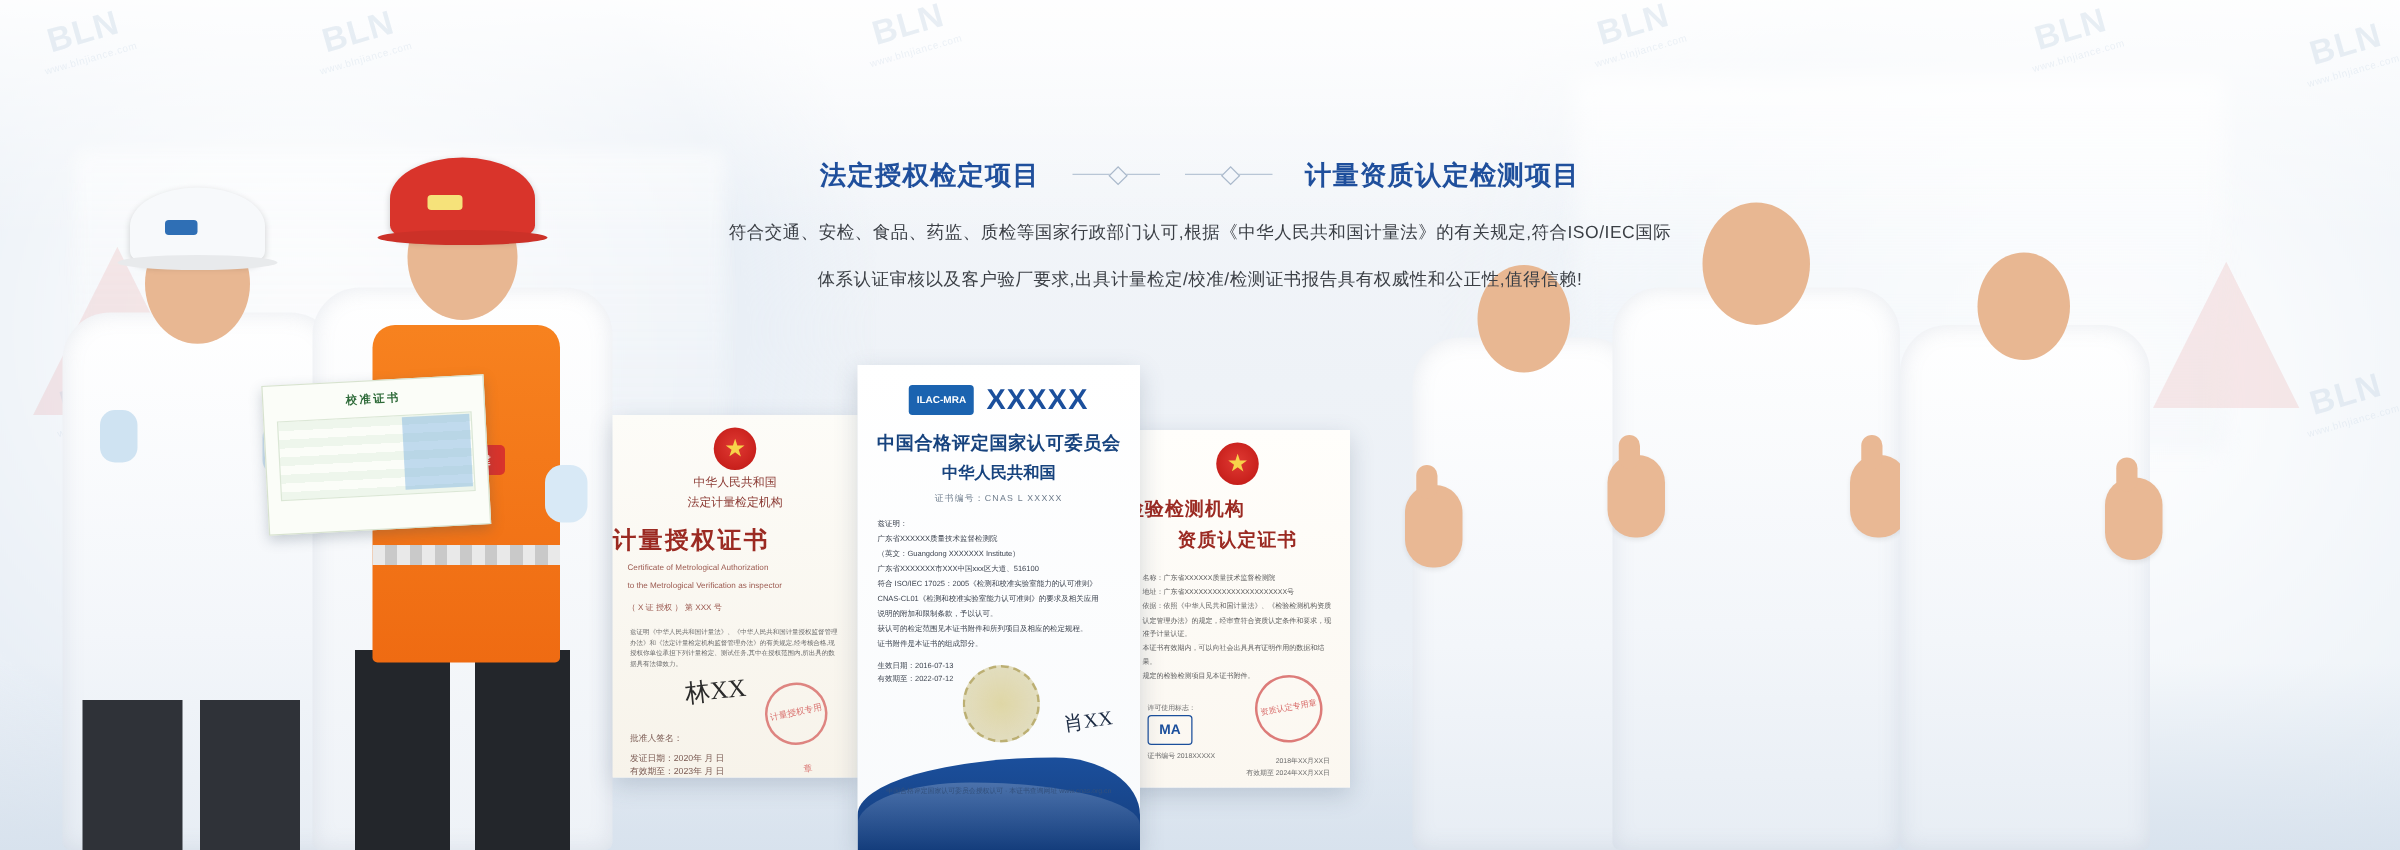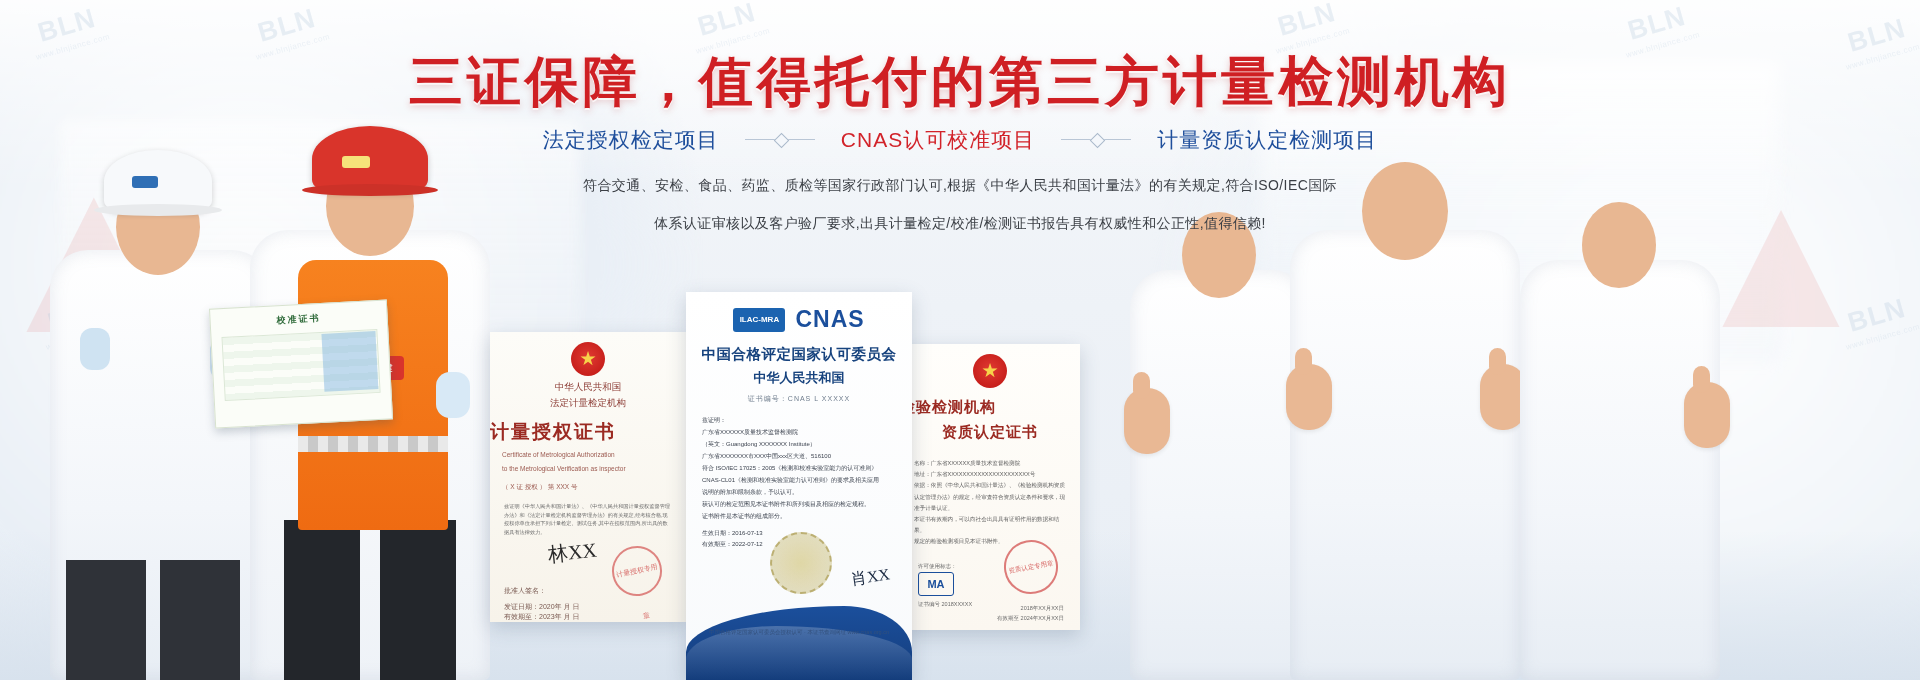--- a/index.html
+++ b/index.html
@@ -130,21 +130,21 @@
     top: 122px;
     left: 0; right: 0;
     display: flex;
     align-items: center;
     justify-content: center;
     gap: 0;
     z-index: 12;
   }
   .tag {
     font-size: 21px;
-    font-weight: normal;
+    font-weight: bold;
     letter-spacing: 1px;
     padding: 4px 16px;
   }
   .tag.blue  { color: #1f4f9c; }
   .tag.red   { color: #d2232a; }
   .sep {
     width: 70px;
     height: 14px;
     position: relative;
     margin: 0 10px;
@@ -427,28 +427,24 @@
     <div class="wm" style="left:1600px; top:560px;">
         <span class="wm-logo">BLN</span>
         <span class="wm-sub">www.blnjiance.com</span>
       </div>
     <div class="wm" style="left:1840px; top:300px;">
         <span class="wm-logo">BLN</span>
         <span class="wm-sub">www.blnjiance.com</span>
       </div>
   </div>
 
-  <div class="headline">
-    <span class="title">三证保障，值得托付的第三方计量检测机构</span>
-  </div>
 
   <div class="tags">
     <span class="tag blue">法定授权检定项目</span>
     <span class="sep"></span>
-    <span class="tag red">CNAS认可校准项目</span>
     <span class="sep"></span>
     <span class="tag blue">计量资质认定检测项目</span>
   </div>
 
   <div class="desc">
     <p>符合交通、安检、食品、药监、质检等国家行政部门认可,根据《中华人民共和国计量法》的有关规定,符合ISO/IEC国际</p>
     <p>体系认证审核以及客户验厂要求,出具计量检定/校准/检测证书报告具有权威性和公正性,值得信赖!</p>
   </div>
 
   <div class="person" style="left:40px; width:240px; height:600px;">
@@ -502,21 +498,21 @@
         <span>发证日期：2020年 月 日</span>
       </div>
       <div class="c-foot" style="position:absolute; left:0; right:0; bottom:0px;">
         <span>有效期至：2023年 月 日</span>
       </div>
     </div>
 
     <div class="cert cert-b">
       <div class="cnas-top">
         <div class="ilac">ILAC-MRA</div>
-        <div class="cnas-logo">CNAS</div>
+        <div class="cnas-logo">XXXXX</div>
       </div>
       <div class="c-title">中国合格评定国家认可委员会</div>
       <div class="c-sub">中华人民共和国</div>
       <div class="c-no">证书编号：CNAS L XXXXX</div>
       <div class="c-body">
         <div>兹证明：</div>
         <div>广东省XXXXXX质量技术监督检测院</div>
         <div>（英文：Guangdong XXXXXXX Institute）</div>
         <div>广东省XXXXXXX市XXX中国xxx区大道、516100</div>
         <div>符合 ISO/IEC 17025：2005《检测和校准实验室能力的认可准则》</div>

